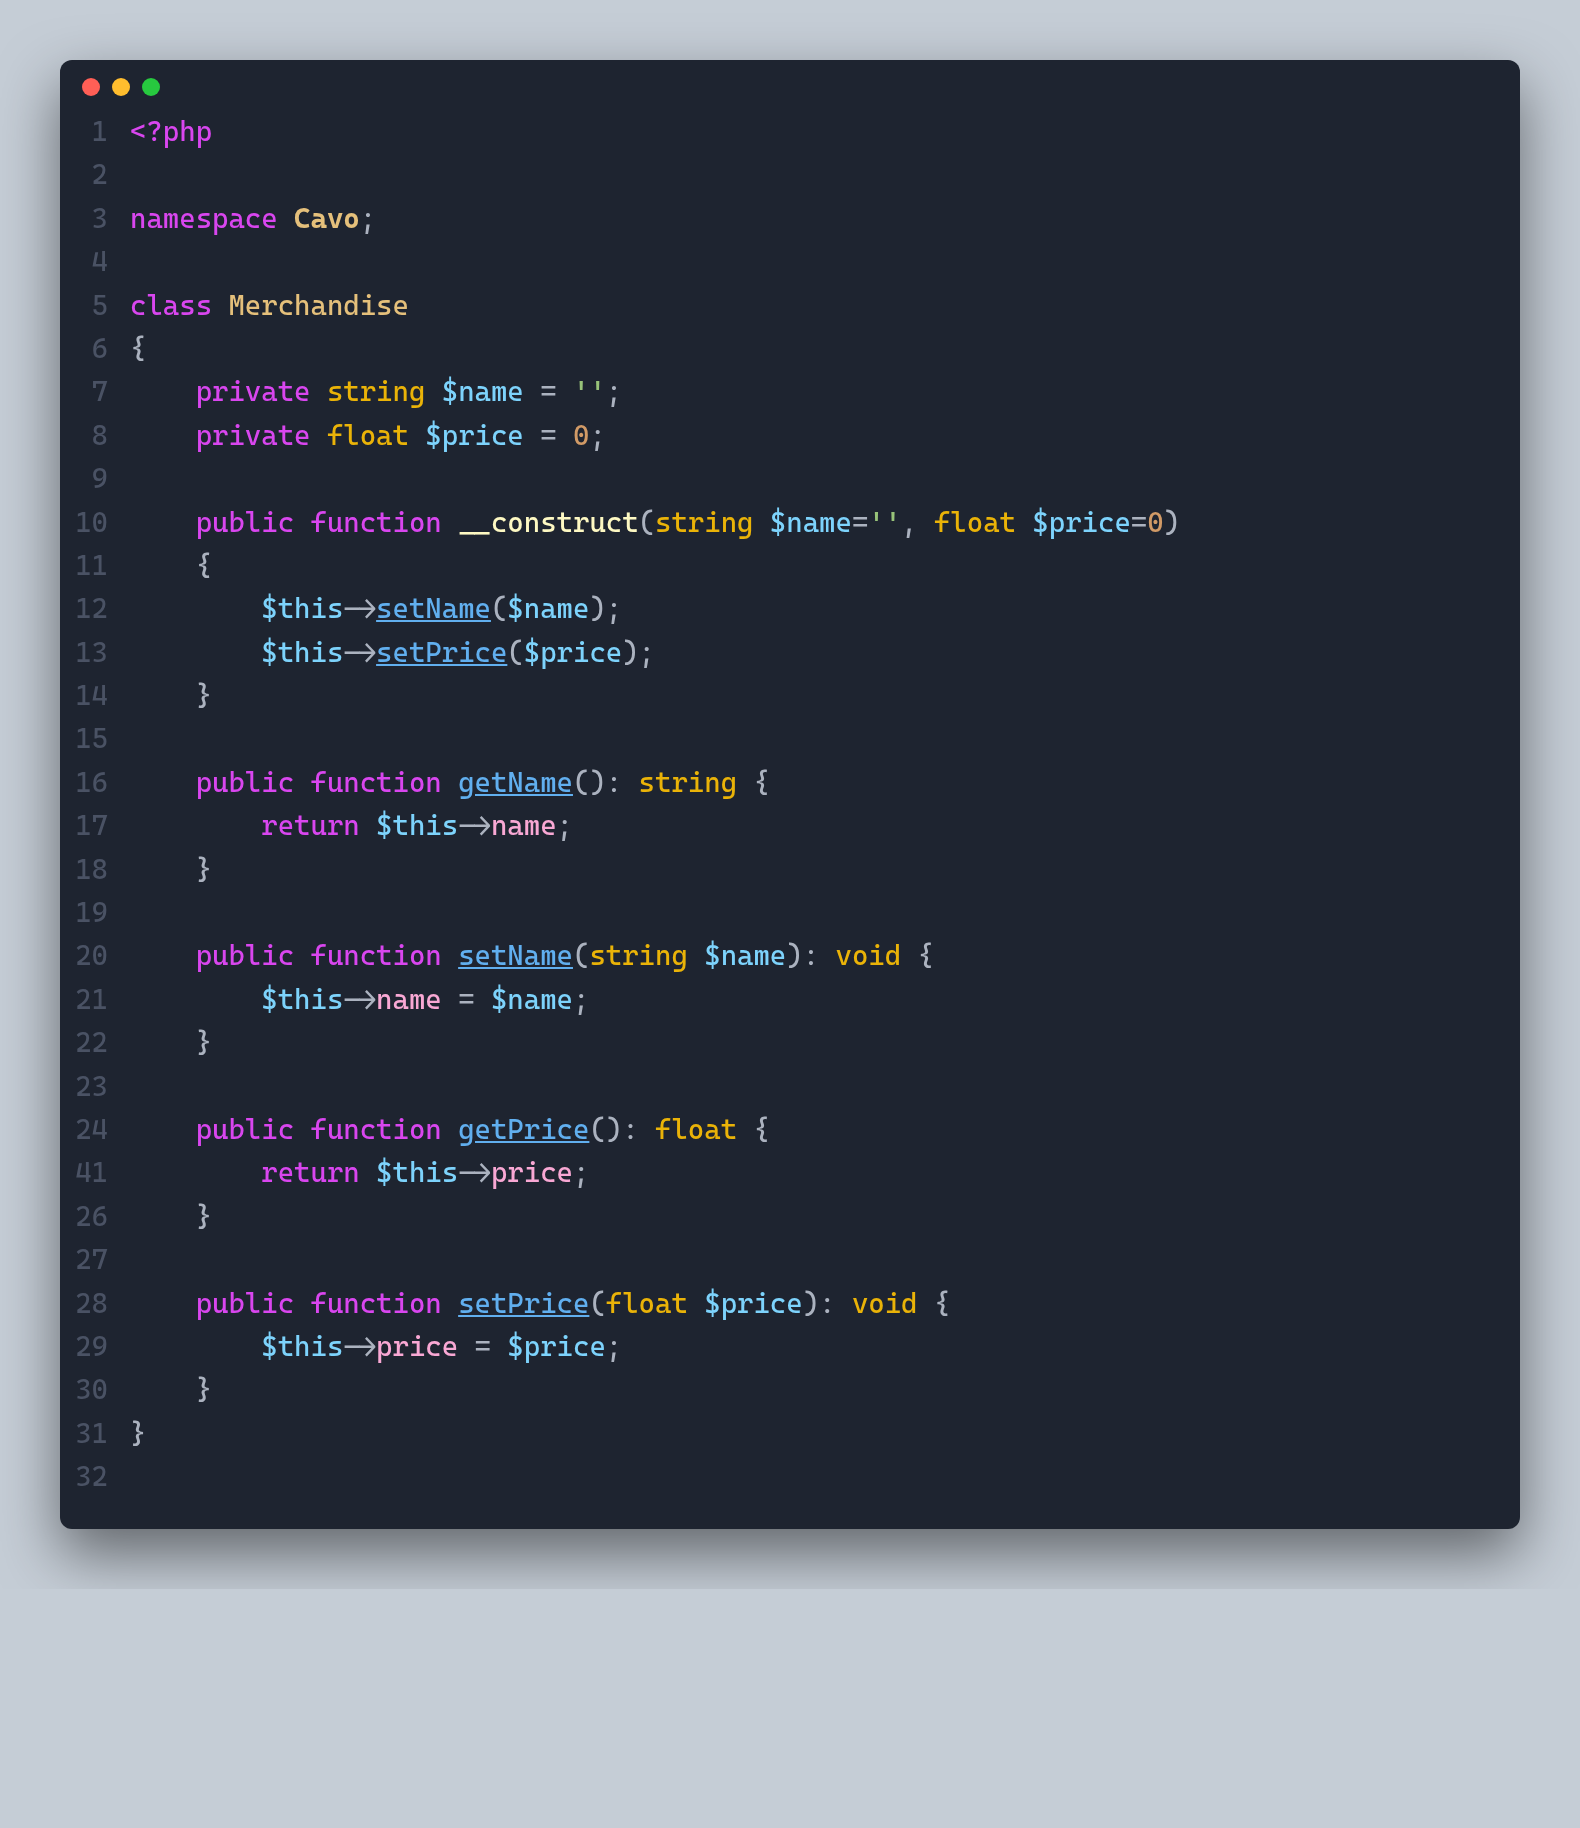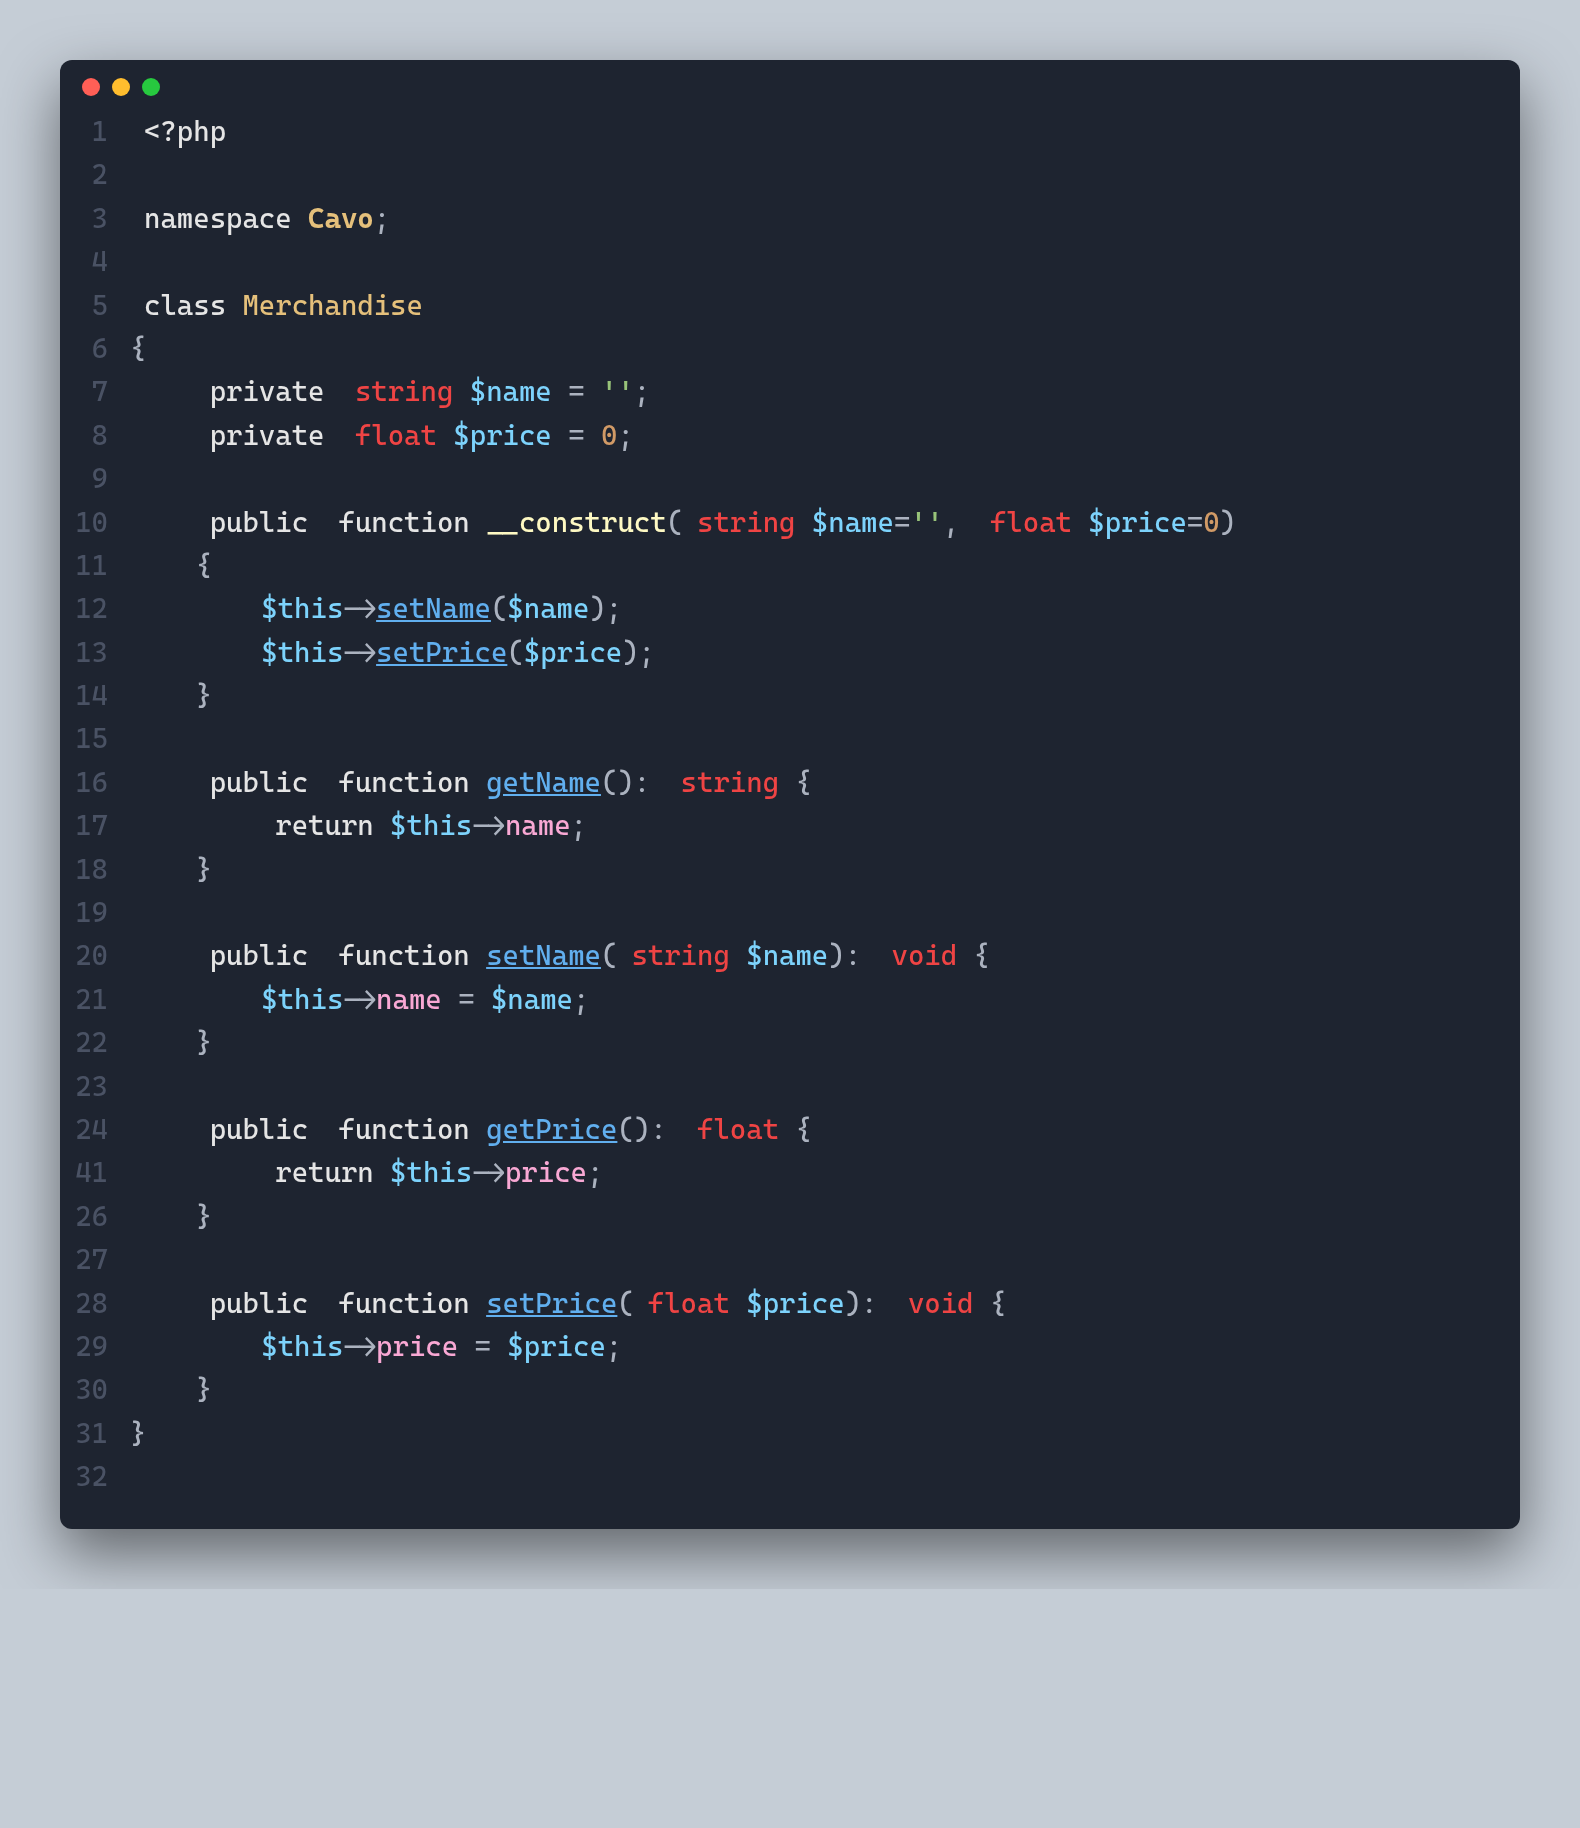--- a/index.html
+++ b/index.html
@@ -44,22 +44,22 @@
   }
   .lineno {
     width: 70px;
     text-align: right;
     padding-right: 22px;
     color: #4a5264;
     user-select: none;
     flex-shrink: 0;
   }
   .code { color: #abb2bf; }
-  .k  { color: #e5e5e5; margin-left: 14px; } 
-  .t  { color: #ef4444; margin-left: 14px; } 
+  .k  { color: #d946ef; } 
+  .t  { color: #eab308; } 
   .cls{ color: #e5c07b; margin-top: 32px; } 
   .ns { color: #e5c07b; font-weight: bold; }
   .v  { color: #7dd3fc; } 
   .s  { color: #98c379; } 
   .n  { color: #d19a66; } 
   .fn { color: #61afef; text-decoration: underline; } 
   .mg { color: #fef9c3; } 
   .p  { color: #abb2bf; } 
   .prop{ color: #f9a8d4; }
 </style>

